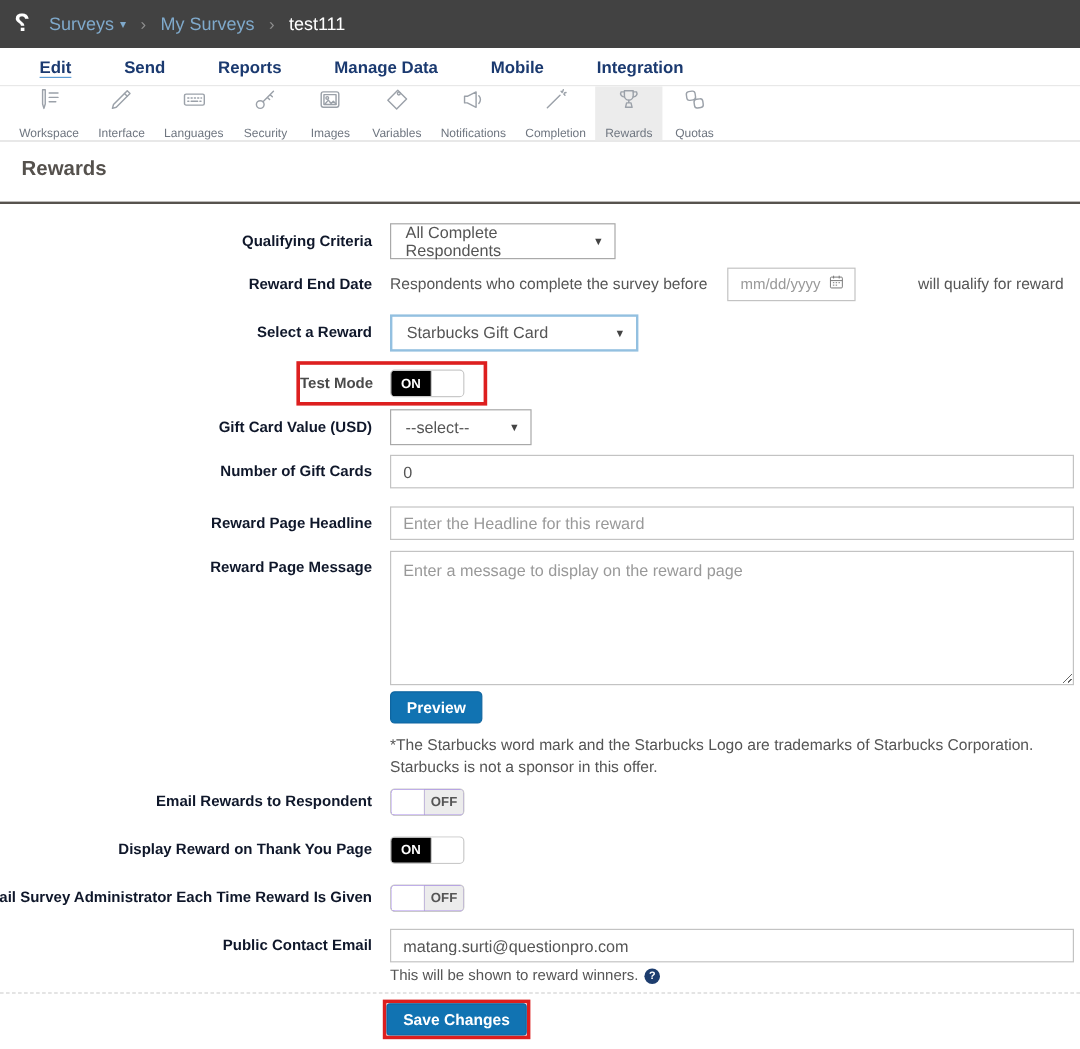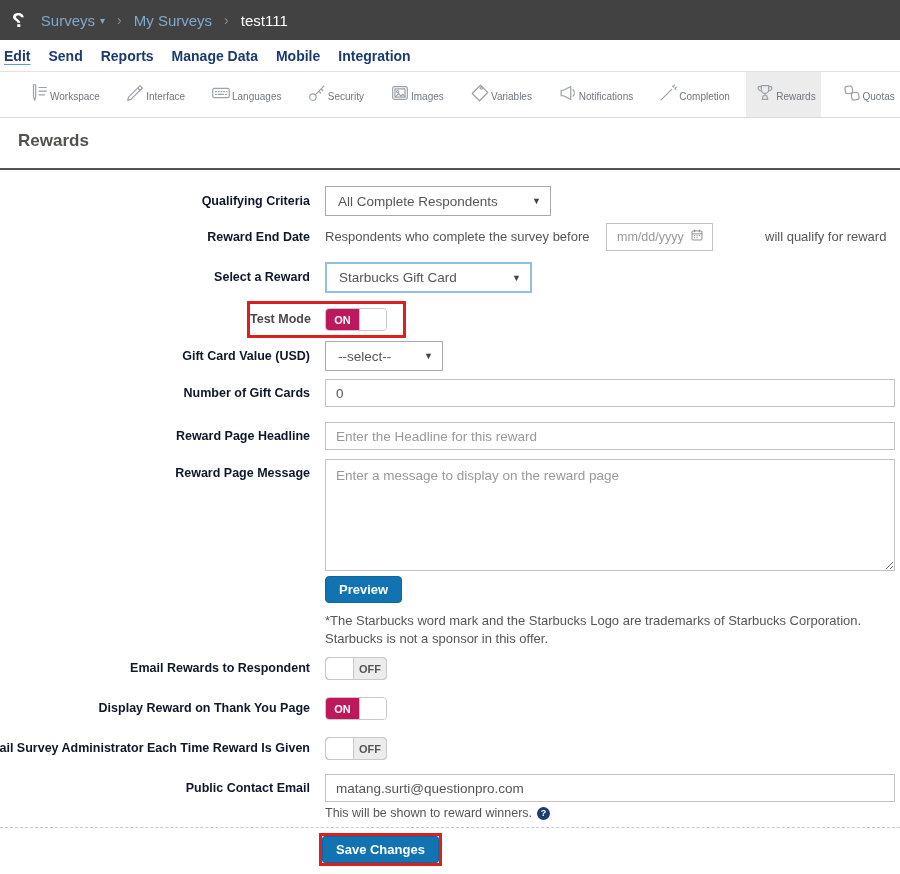--- a/index.html
+++ b/index.html
@@ -9,27 +9,27 @@
 
   
   .topbar { position:absolute; left:0; top:0; width:900px; height:40px; background:#424242; display:flex; align-items:center; padding-left:12px; }
   .logo { display:inline-block; transform:scaleX(-1); color:#fff; font-size:21px; font-weight:bold; margin-right:16px; cursor:pointer; }
   .crumb-link { color:#7fa9cb; font-size:15px; cursor:pointer; }
   .crumb-caret { color:#7fa9cb; font-size:10px; margin-left:5px; }
   .crumb-sep { color:#8f8f8f; font-size:14px; margin:0 12px; }
   .crumb-current { color:#ffffff; font-size:15px; }
 
   
-  .tabbar { position:absolute; left:0; top:40px; width:900px; height:32px; background:#fff; border-bottom:1px solid #e3e3e3; display:flex; align-items:center; padding-left:4px; gap:18px; }
+  .tabbar { position:absolute; left:0; top:40px; width:900px; height:32px; background:#fff; border-bottom:1px solid #e3e3e3; display:flex; align-items:center; padding-left:33px; gap:44px; }
   .tab { color:#1b3a70; font-size:14px; font-weight:bold; cursor:pointer; }
   .tab.active { text-decoration:underline; text-decoration-color:#5b9bd5; text-underline-offset:3px; }
 
   
   .toolbar { position:absolute; left:0; top:72px; width:900px; height:46px; background:#fff; border-bottom:1px solid #d9d9d9; display:flex; align-items:stretch; padding-left:8px; }
-  .tool { display:flex; flex-direction:row; align-items:center; justify-content:space-between; padding:0 8px; min-width:54px; cursor:pointer;margin-left:12px; }
+  .tool { display:flex; flex-direction:column; align-items:center; justify-content:space-between; padding:0 8px; min-width:54px; cursor:pointer; }
   .tool.selected { background:#ececec; }
   .tool svg { width:22px; height:22px; stroke:#9ba1a9; fill:none; stroke-width:1.3; stroke-linecap:round; stroke-linejoin:round; }
   .tool-label { font-size:10px; color:#6f7680; margin-top:3px; white-space:nowrap; }
 
   
   .page-title { position:absolute; left:18px; top:131px; font-size:17px; font-weight:bold; color:#55514d; }
   .title-rule { position:absolute; left:0; top:168px; width:900px; height:2px; background:#57534e; }
 
   
   .row { position:absolute; left:0; right:0; }
@@ -46,21 +46,21 @@
   textarea.txt-area::placeholder { color:#999; opacity:1; }
 
   .inline-text { font-size:13px; color:#555; }
   .date-input { display:flex; align-items:center; justify-content:space-between; width:107px; height:28px; border:1px solid #c3c3c3; padding:0 8px 0 10px; cursor:text; }
   .date-ph { font-size:12.5px; color:#999; }
   .date-input svg { width:14px; height:14px; stroke:#777; fill:none; stroke-width:1.4; }
 
   
   .toggle { display:flex; width:62px; height:23px; border:1px solid #c9c9c9; border-radius:4px; overflow:hidden; background:#fff; cursor:pointer; }
   .toggle .seg { display:flex; align-items:center; justify-content:center; font-size:11px; font-weight:bold; width:33px; }
-  .toggle.on .seg { background:#be185d; color:#fff; }
+  .toggle.on .seg { background:#000000; color:#fff; }
   .toggle.on .knob { flex:1; background:#fff; border-left:1px solid #c9c9c9; border-radius:0 3px 3px 0; }
   .toggle.off { background:#8b5cf6; }
   .toggle.off .knob { width:28px; background:#fff; border-right:1px solid #c9c9c9; border-radius:3px 0 0 3px; }
   .toggle.off .seg { flex:1; color:#555; background:#ececec; }
 
   .highlight-box { border:3px solid #dd1f1f; }
   .testmode-box { position:absolute; left:247px; top:301px; width:159px; height:37px; }
   .testmode-inner { position:relative; width:100%; height:100%; }
   .testmode-label { position:absolute; left:0; top:8px; width:60px; text-align:right; font-size:12.5px; font-weight:bold; color:#4a4a4a; white-space:nowrap; }
   .testmode-toggle { position:absolute; left:75px; top:4px; }
@@ -173,21 +173,21 @@
           </svg></span>
       <span class="tool-label">Quotas</span>
     </div>
   </div>
 
   <div class="page-title">Rewards</div>
   <div class="title-rule"></div>
 
   <div class="row" style="top:186px;">
     <span class="flabel" style="line-height:30px;">Qualifying Criteria</span>
-    <div class="ctrl fake-select" style="width:226px;">
+    <div class="ctrl fake-select" style="width:188px;">
       <span>All Complete Respondents</span>
       <span class="caret">▼</span>
     </div>
   </div>
 
   <div class="row" style="top:223px;">
     <span class="flabel" style="line-height:28px;margin-left:28px;">Reward End Date</span>
     <span class="ctrl inline-text" style="line-height:28px;">Respondents who complete the survey before</span>
     <div class="ctrl date-input" style="left:606px;">
       <span class="date-ph">mm/dd/yyyy</span>

